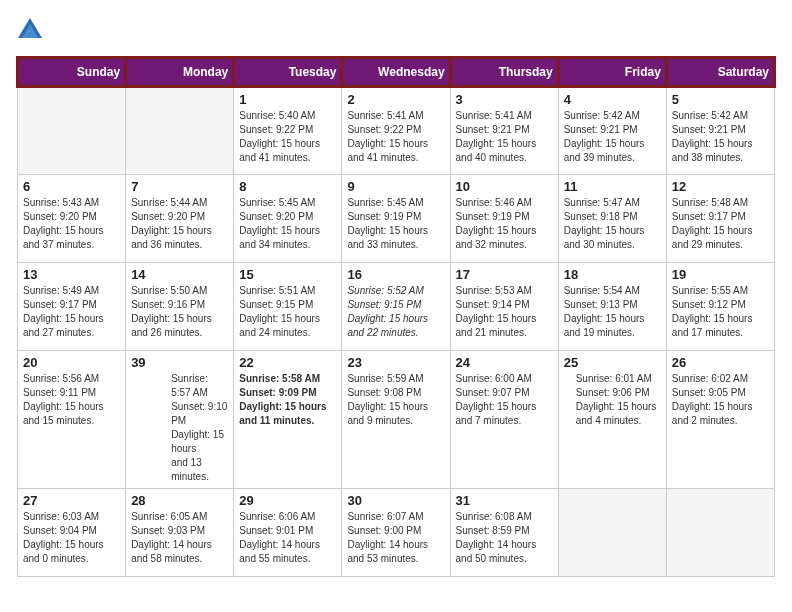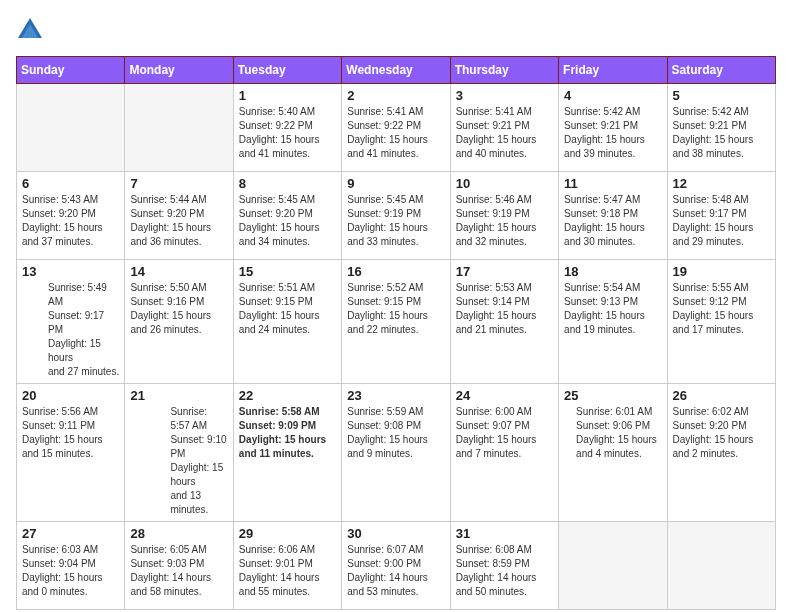--- a/index.html
+++ b/index.html
@@ -51,27 +51,27 @@
     .subtitle {
       font-size: 15px;
       color: #555;
     }
     .calendar {
       width: 100%;
       border-collapse: collapse;
       table-layout: fixed;
     }
     .calendar th {
-      background: #8b5cf6;
+      background: #701a75;
       color: #fff;
       font-size: 12px;
       font-weight: bold;
       padding: 6px 4px;
-      text-align: left;
-      border: 1px solid #7f1d1d;
+      text-align: right;
+      border: 3px solid #7f1d1d;
     }
     .calendar td {
       border: 1px solid #ccc;
       vertical-align: top;
       padding: 4px 5px;
       min-height: 80px;
       height: 88px;
       background: #fff;
     }
     .calendar td.empty {
@@ -214,42 +214,42 @@
           <div class="day-num">12</div>
           <div class="day-info" style="white-space: pre-line;">Sunrise: 5:48 AM
 Sunset: 9:17 PM
 Daylight: 15 hours
 and 29 minutes.</div>
         </td>
       </tr>
       <tr class="week-row">
         <td>
           <div class="day-num">13</div>
-          <div class="day-info" style="white-space: pre-line; margin-left: 26px;">Sunrise: 5:49 AM
+          <div class="day-info" style="white-space: pre-line;">Sunrise: 5:49 AM
 Sunset: 9:17 PM
 Daylight: 15 hours
 and 27 minutes.</div>
         </td>
         <td>
           <div class="day-num">14</div>
           <div class="day-info" style="white-space: pre-line;">Sunrise: 5:50 AM
 Sunset: 9:16 PM
 Daylight: 15 hours
 and 26 minutes.</div>
         </td>
         <td>
           <div class="day-num">15</div>
           <div class="day-info" style="white-space: pre-line;">Sunrise: 5:51 AM
 Sunset: 9:15 PM
 Daylight: 15 hours
 and 24 minutes.</div>
         </td>
         <td>
           <div class="day-num">16</div>
-          <div class="day-info" style="white-space: pre-line;">Sunrise: 5:52 AM
+          <div class="day-info" style="white-space: pre-line; font-style: italic;">Sunrise: 5:52 AM
 Sunset: 9:15 PM
 Daylight: 15 hours
 and 22 minutes.</div>
         </td>
         <td>
           <div class="day-num">17</div>
           <div class="day-info" style="white-space: pre-line;">Sunrise: 5:53 AM
 Sunset: 9:14 PM
 Daylight: 15 hours
 and 21 minutes.</div>
@@ -271,21 +271,21 @@
       </tr>
       <tr class="week-row">
         <td>
           <div class="day-num">20</div>
           <div class="day-info" style="white-space: pre-line;">Sunrise: 5:56 AM
 Sunset: 9:11 PM
 Daylight: 15 hours
 and 15 minutes.</div>
         </td>
         <td>
-          <div class="day-num">21</div>
+          <div class="day-num">39</div>
           <div class="day-info" style="white-space: pre-line; margin-left: 40px;">Sunrise: 5:57 AM
 Sunset: 9:10 PM
 Daylight: 15 hours
 and 13 minutes.</div>
         </td>
         <td>
           <div class="day-num">22</div>
           <div class="day-info" style="white-space: pre-line; font-weight: bold;">Sunrise: 5:58 AM
 Sunset: 9:09 PM
 Daylight: 15 hours
@@ -308,21 +308,21 @@
         <td>
           <div class="day-num">25</div>
           <div class="day-info" style="white-space: pre-line; margin-left: 12px;">Sunrise: 6:01 AM
 Sunset: 9:06 PM
 Daylight: 15 hours
 and 4 minutes.</div>
         </td>
         <td>
           <div class="day-num">26</div>
           <div class="day-info" style="white-space: pre-line;">Sunrise: 6:02 AM
-Sunset: 9:20 PM
+Sunset: 9:05 PM
 Daylight: 15 hours
 and 2 minutes.</div>
         </td>
       </tr>
       <tr class="week-row">
         <td>
           <div class="day-num">27</div>
           <div class="day-info" style="white-space: pre-line;">Sunrise: 6:03 AM
 Sunset: 9:04 PM
 Daylight: 15 hours

